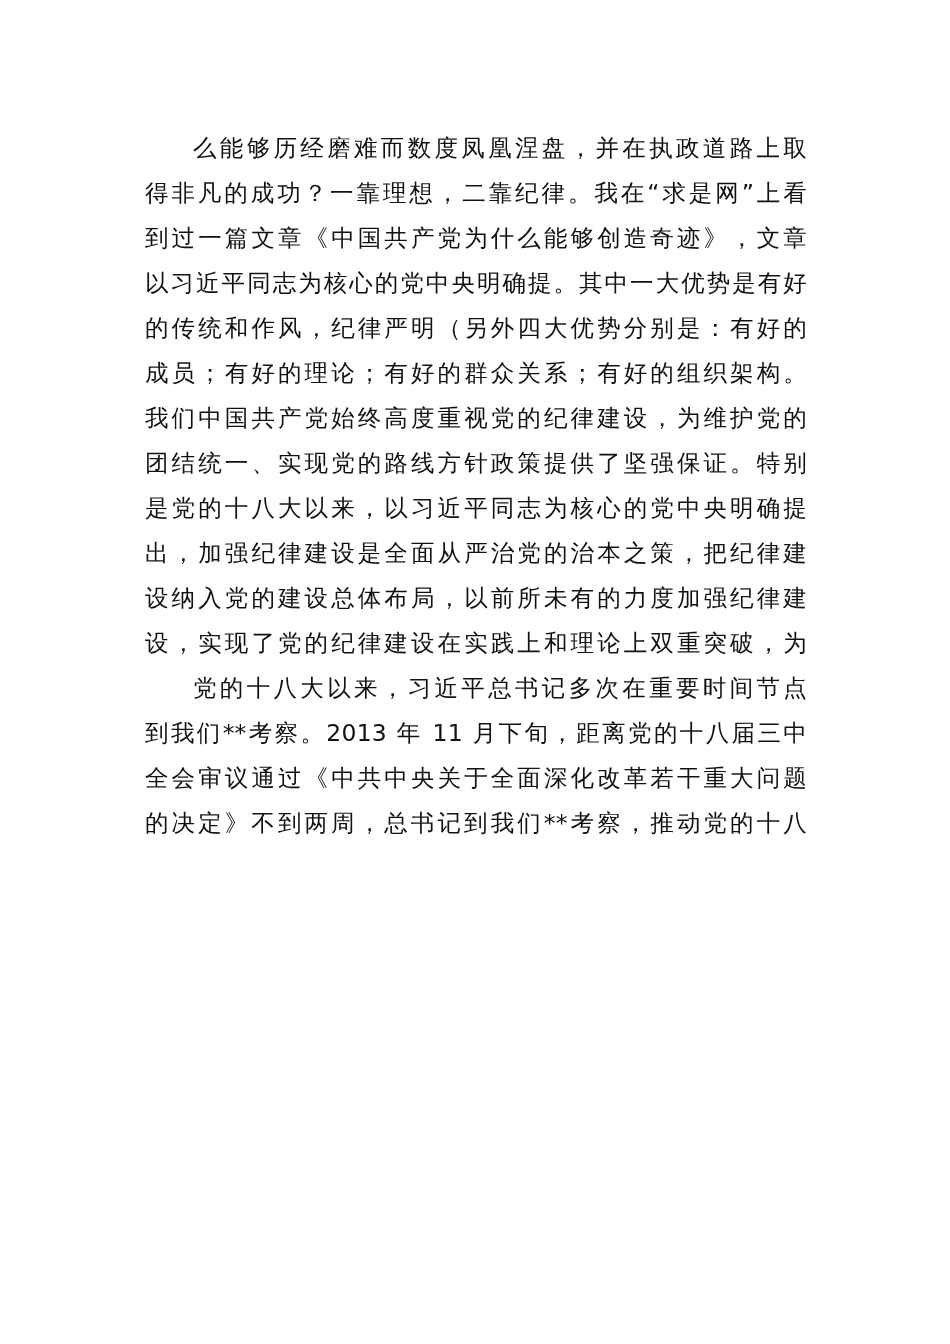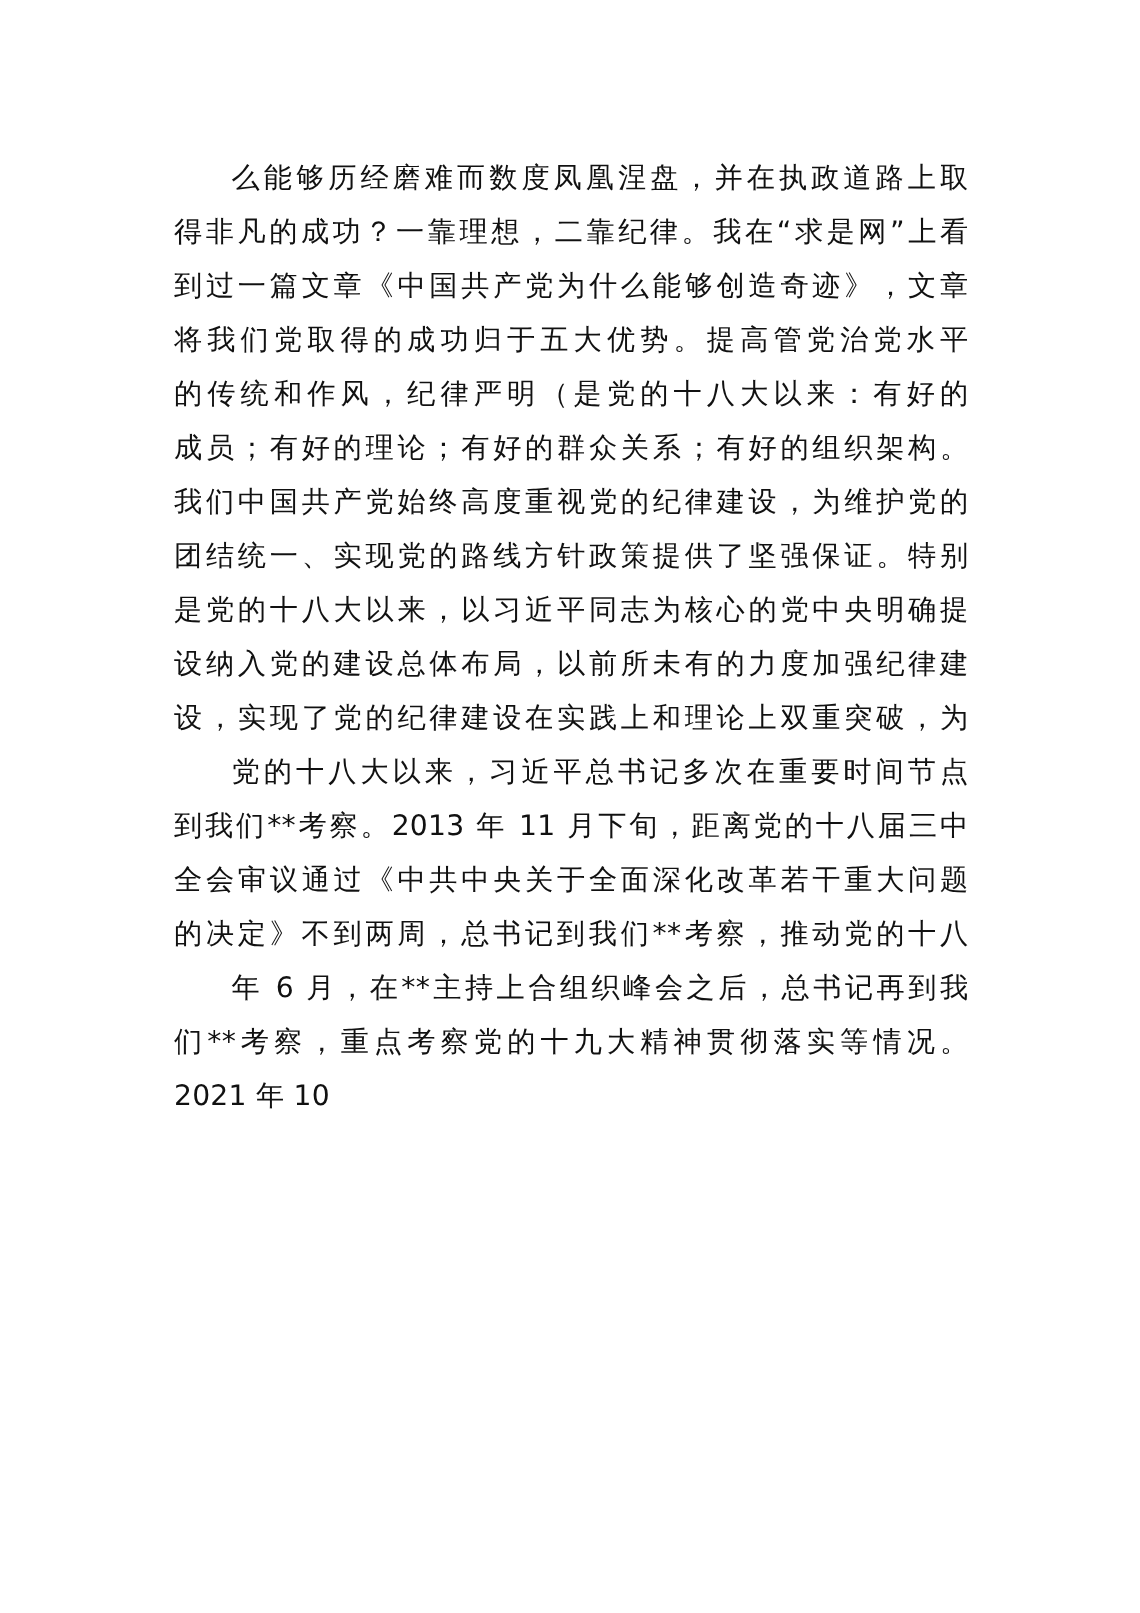--- a/index.html
+++ b/index.html
@@ -51,37 +51,33 @@
 </head>
 <body>
 
 <div class="page">
   <div class="content">
 
     <p class="para">
       <span class="line" style="padding-left:48px">么能够历经磨难而数度凤凰涅盘，并在执政道路上取</span>
       <span class="line">得非凡的成功？一靠理想，二靠纪律。我在“求是网”上看</span>
       <span class="line">到过一篇文章《中国共产党为什么能够创造奇迹》，文章</span>
-      <span class="line">将我们党取得的成功归于五大优势。提高管党治党水平</span>
-      <span class="line">的传统和作风，纪律严明（是党的十八大以来：有好的</span>
+      <span class="line">以习近平同志为核心的党中央明确提。其中一大优势是有好</span>
+      <span class="line">的传统和作风，纪律严明（另外四大优势分别是：有好的</span>
       <span class="line">成员；有好的理论；有好的群众关系；有好的组织架构。</span>
       <span class="line">我们中国共产党始终高度重视党的纪律建设，为维护党的</span>
       <span class="line">团结统一、实现党的路线方针政策提供了坚强保证。特别</span>
       <span class="line">是党的十八大以来，以习近平同志为核心的党中央明确提</span>
+      <span class="line">出，加强纪律建设是全面从严治党的治本之策，把纪律建</span>
       <span class="line">设纳入党的建设总体布局，以前所未有的力度加强纪律建</span>
       <span class="line">设，实现了党的纪律建设在实践上和理论上双重突破，为</span>
     </p>
 
     <p class="para">
       <span class="line" style="padding-left:48px">党的十八大以来，习近平总书记多次在重要时间节点</span>
       <span class="line">到我们**考察。2013 年 11 月下旬，距离党的十八届三中</span>
       <span class="line">全会审议通过《中共中央关于全面深化改革若干重大问题</span>
       <span class="line">的决定》不到两周，总书记到我们**考察，推动党的十八</span>
     </p>
 
-    <p class="para">
-      <span class="line" style="padding-left:48px">年 6 月，在**主持上合组织峰会之后，总书记再到我</span>
-      <span class="line">们**考察，重点考察党的十九大精神贯彻落实等情况。</span>
-      <span class="line last">2021 年 10</span>
-    </p>
 
   </div>
 </div>
 
 </body></html>

